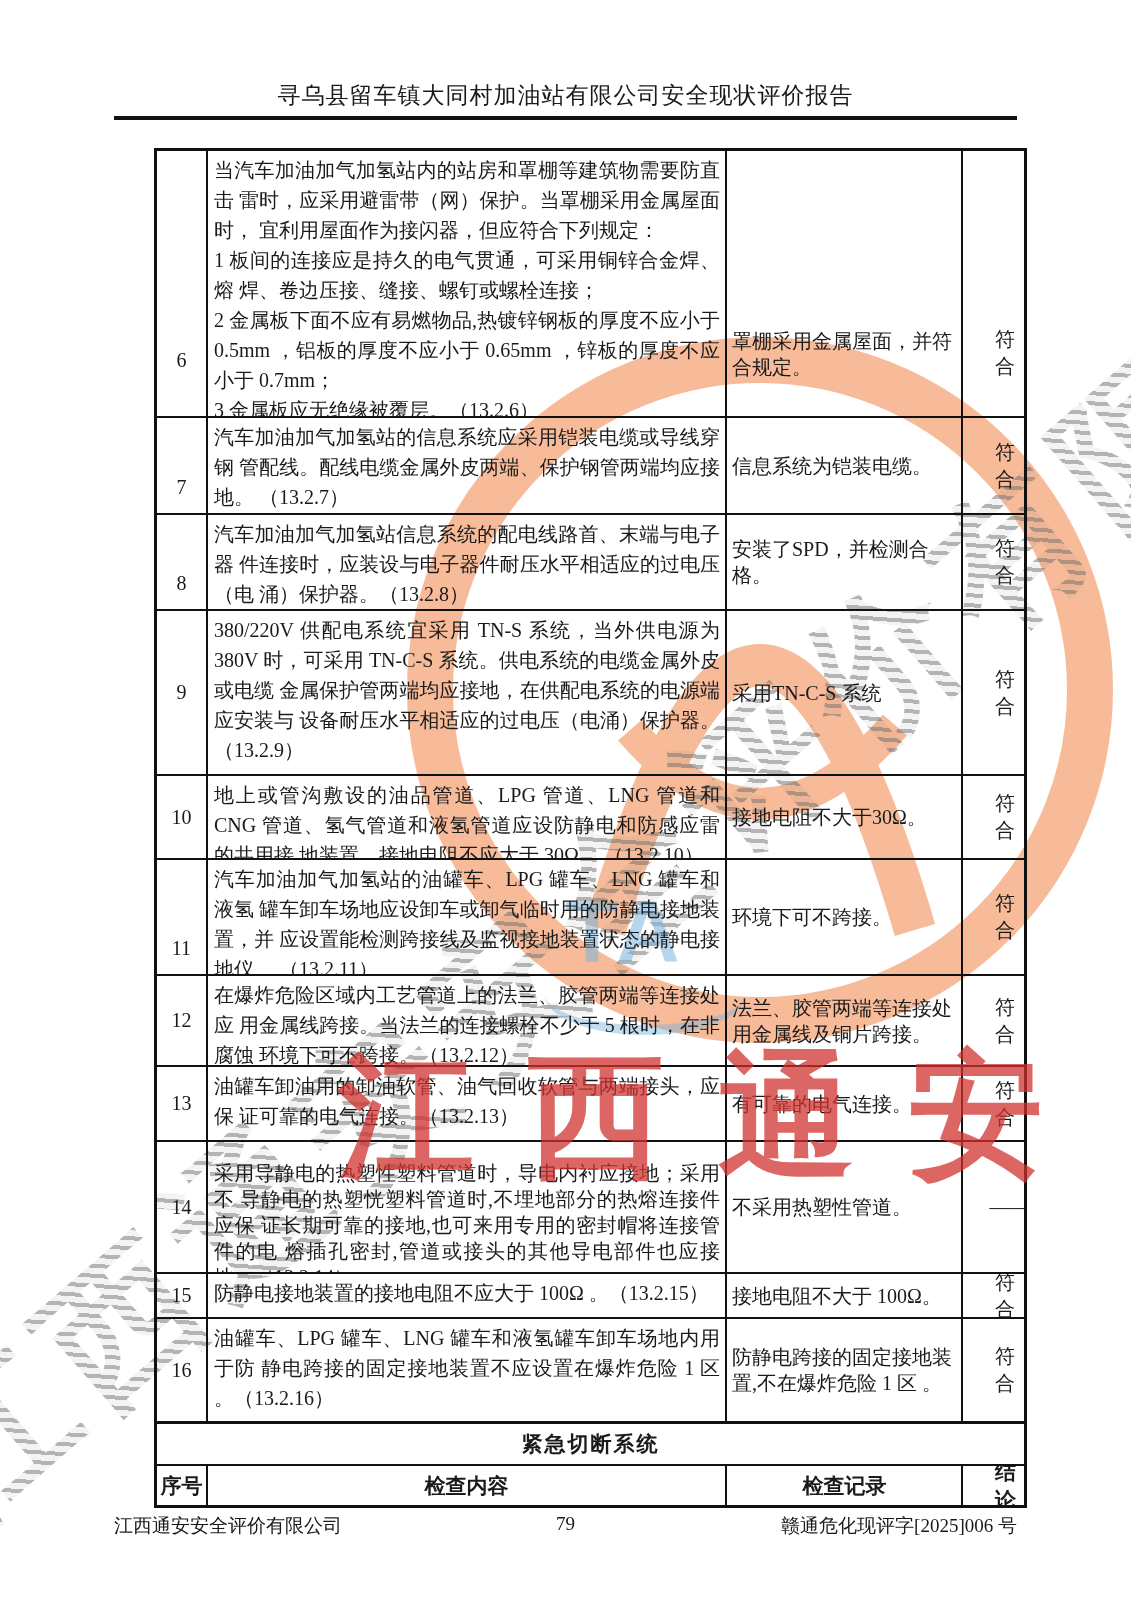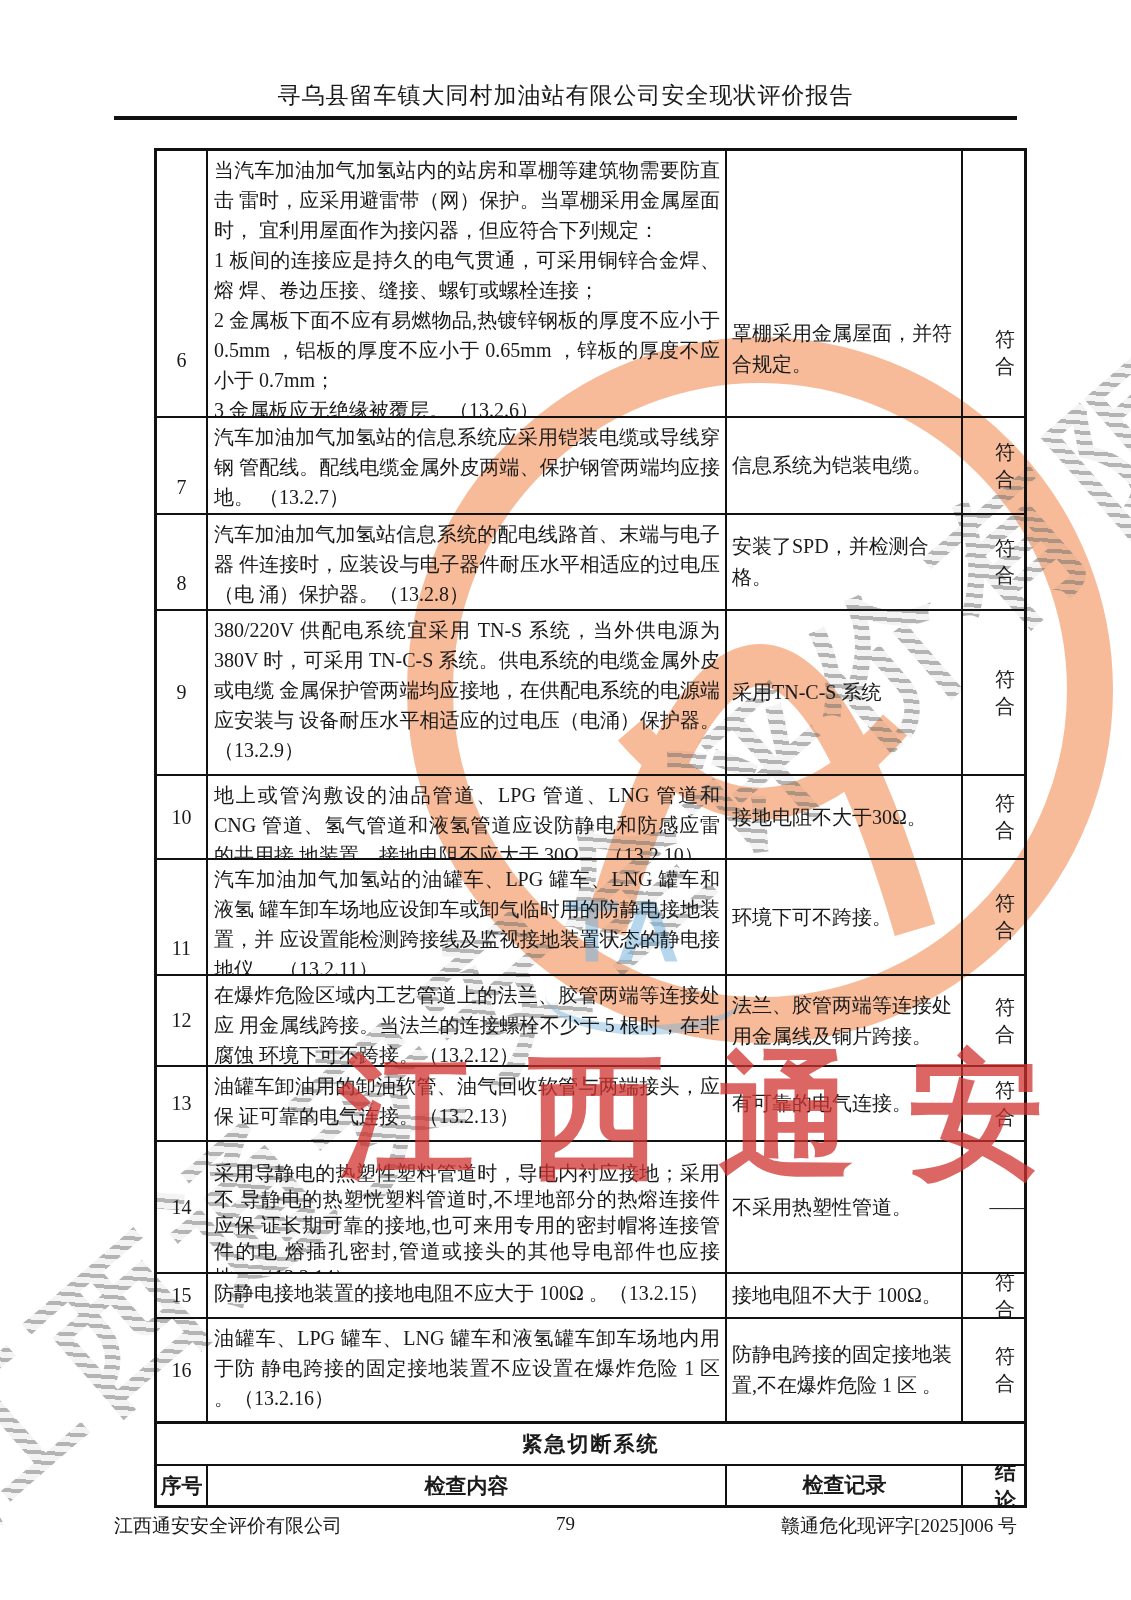--- a/index.html
+++ b/index.html
@@ -38,21 +38,21 @@
   .trow{display:flex;box-sizing:border-box;border-bottom:2px solid #111;}
   .trow.last{border-bottom:none;}
   .cell{box-sizing:border-box;border-right:2px solid #111;overflow:hidden;}
   .cell.endc{border-right:none;padding-left:32px;}
   .c-num{width:51px;display:flex;justify-content:center;align-items:center;
          font-size:20px;}
   .c-num.num-low{align-items:flex-end;}
   .c-content{width:519px;font-size:20px;line-height:30px;padding:4px 5px 0 6px;
              text-align:justify;white-space:pre-line;}
   .c-content.tight{line-height:26px;padding-top:18px;}
-  .c-record{width:236px;display:flex;align-items:center;font-size:20px;line-height:31px;
+  .c-record{width:236px;display:flex;align-items:center;font-size:20px;line-height:26px;
             padding:0 4px 0 5px;white-space:pre-line;}
   .c-concl{width:61px;display:flex;align-items:center;justify-content:center;
            font-size:20px;flex:1;}
   .low-cell{align-items:flex-end;padding-bottom:36px;}
   .pb44{padding-bottom:44px;}
   .pb14{padding-bottom:14px;}
 
   .section-row{display:flex;align-items:center;justify-content:center;box-sizing:border-box;
                border-bottom:2px solid #111;border-top:1px solid #111;
                font-weight:bold;font-size:21px;letter-spacing:2px;}

